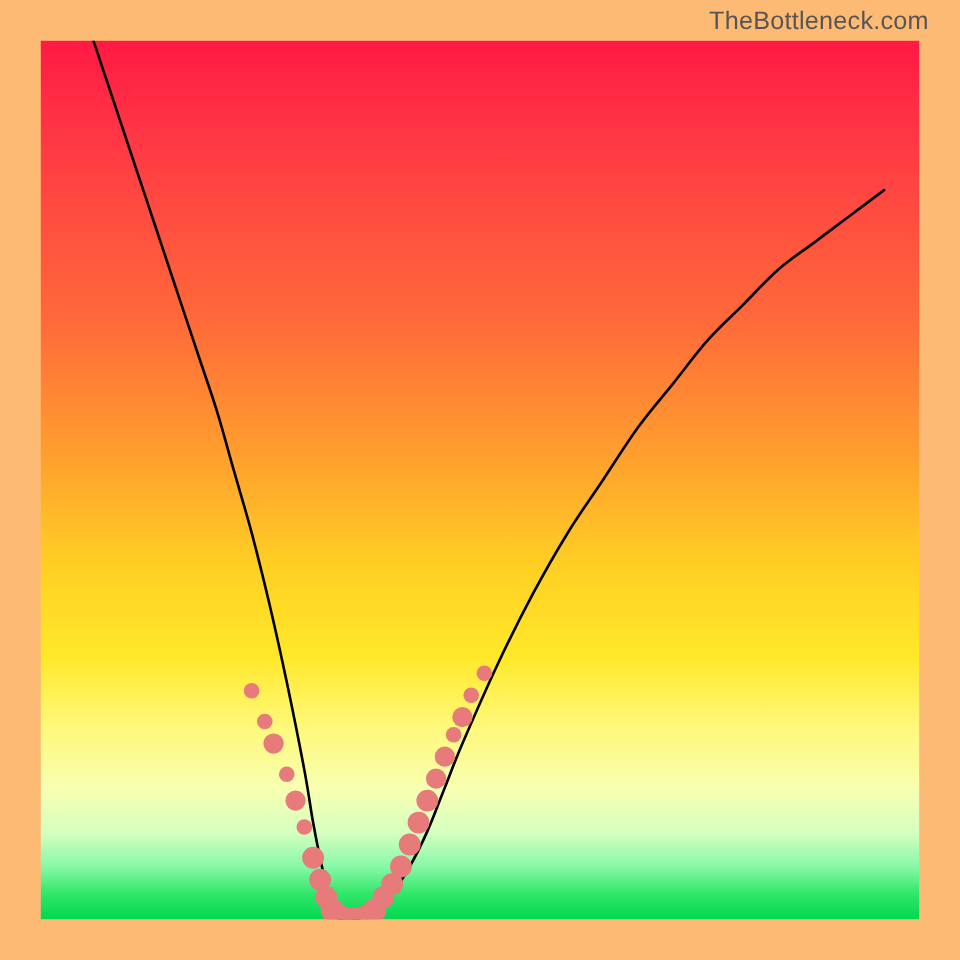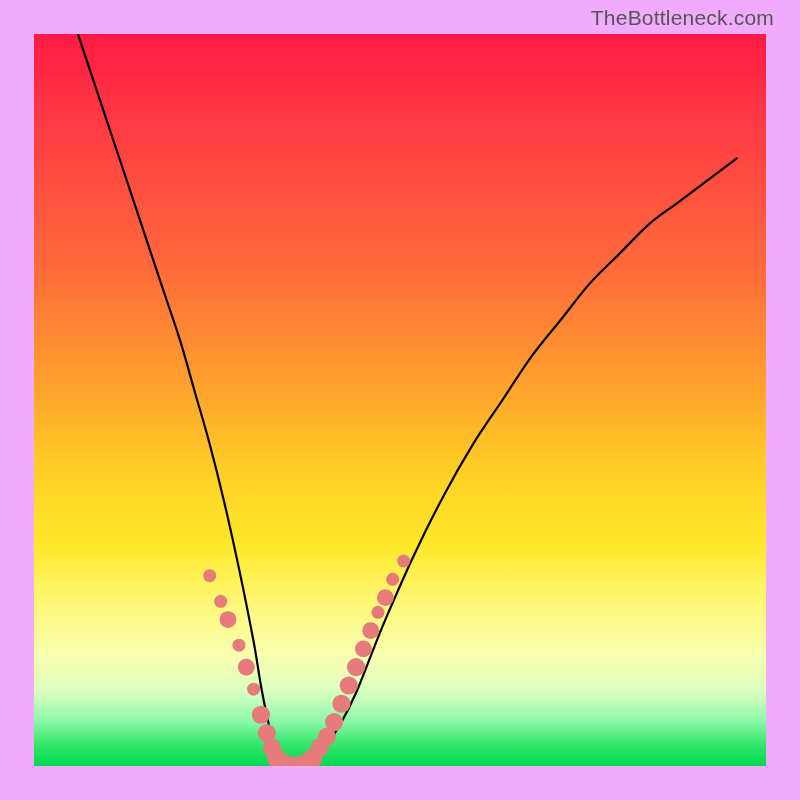--- a/index.html
+++ b/index.html
@@ -8,21 +8,21 @@
     width: 800px;
     height: 800px;
     overflow: hidden;
     background: #000;
     font-family: Arial, Helvetica, sans-serif;
   }
   .frame {
     position: relative;
     width: 800px;
     height: 800px;
-    background: #f0abfc;
+    background: #fdba74;
   }
   .plot-area {
     position: absolute;
     left: 34px;
     top: 34px;
     width: 732px;
     height: 732px;
     
     background: linear-gradient(
       to bottom,

